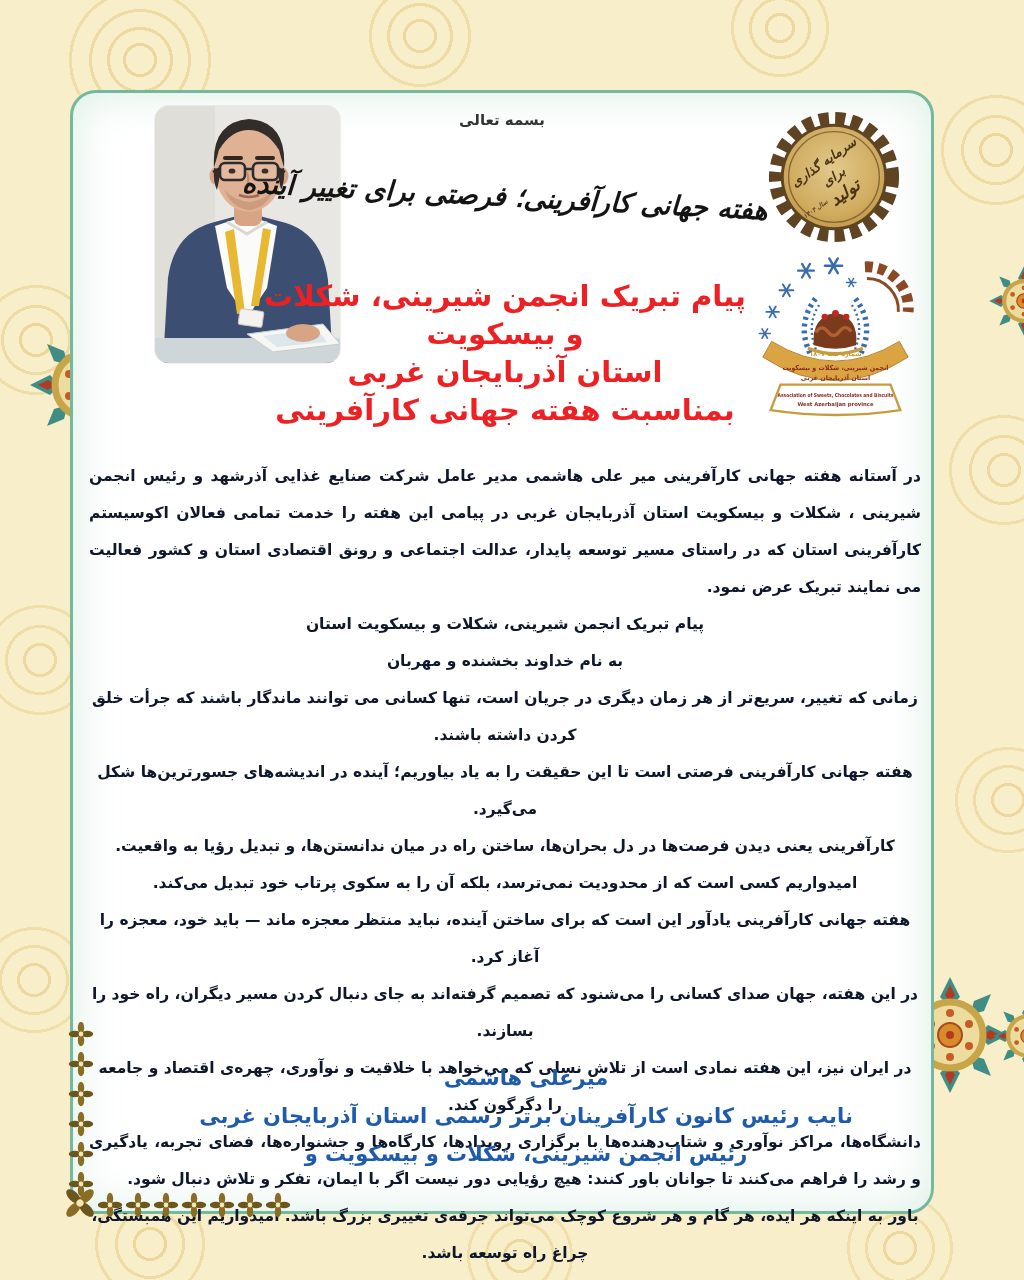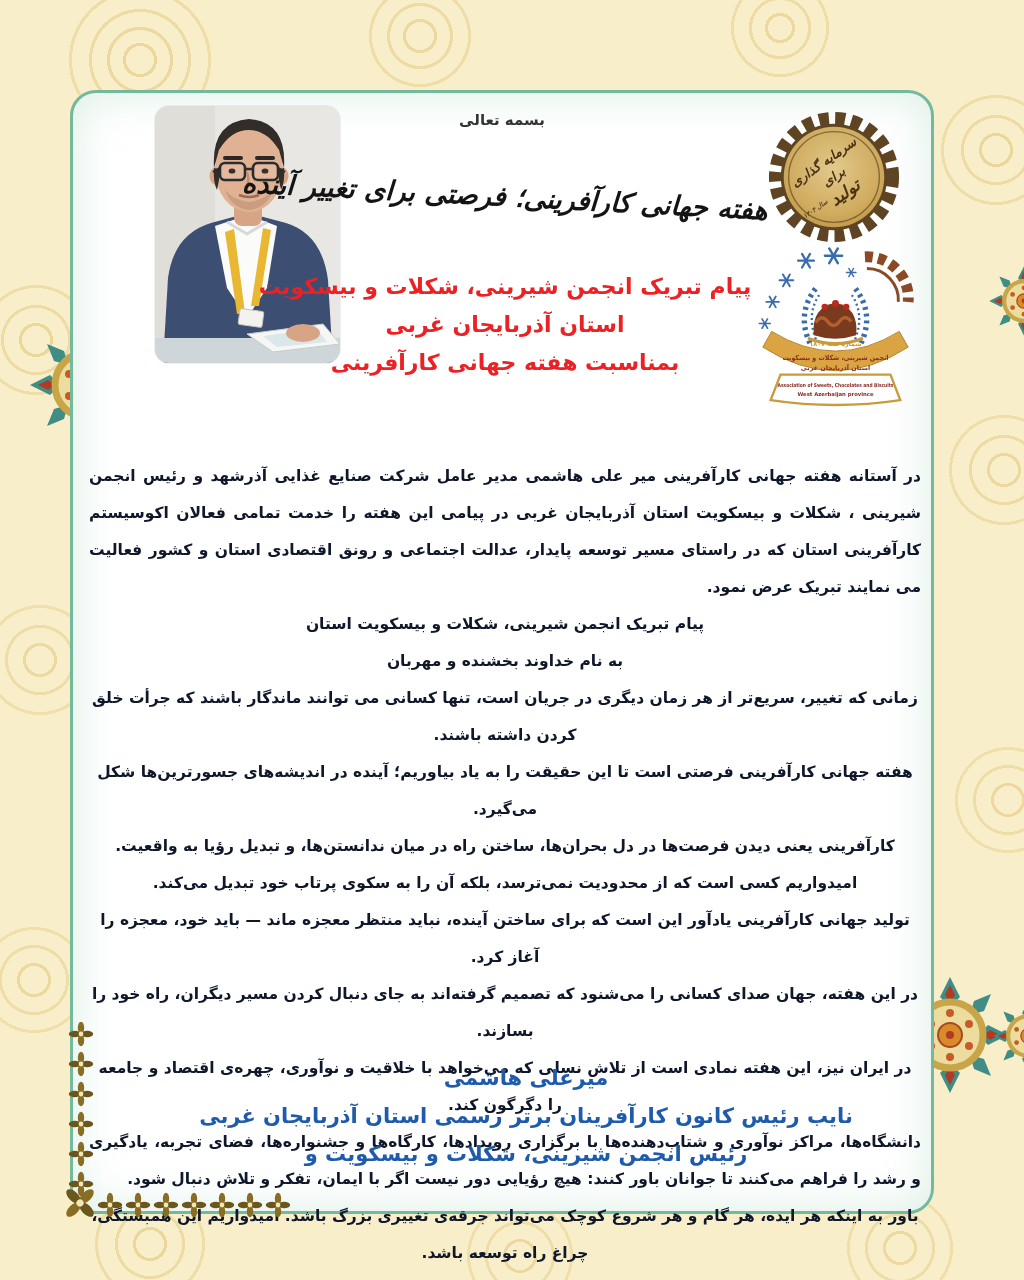--- a/index.html
+++ b/index.html
@@ -39,25 +39,25 @@
   .portrait{
     left:82px;top:13px;width:185px;height:257px;border-radius:14px;overflow:hidden;
     background:#e9e7e3;box-shadow:0 0 0 1px rgba(0,0,0,.06);
   }
   .calligraphy{
     top:88px;left:60px;width:744px;text-align:center;
     font-family:"DejaVu Serif", serif;font-style:italic;font-weight:bold;
     font-size:27px;color:#141414;transform:rotate(3deg);letter-spacing:.5px;
   }
   .red-title{
-    top:175px;left:182px;width:500px;text-align:center;
-    color:#ed2024;font-weight:bold;font-size:22px;line-height:38px;
+    top:184px;left:182px;width:500px;text-align:center;
+    color:#ed2024;font-weight:bold;font-size:29px;line-height:38px;
   }
   .seal{left:692px;top:15px;width:138px;height:138px;}
-  .assoc-logo{left:678px;top:152px;width:167px;height:162px;text-align:center;}
+  .assoc-logo{left:678px;top:162px;width:167px;height:162px;text-align:center;}
   .body-text{
     top:365px;left:16px;width:832px;
     font-size:15.5px;font-weight:bold;color:#0f172a;line-height:37px;
     text-align:right;
   }
   .body-text p{margin:0;text-align:center;}
   .body-text p.just{text-align:justify;}
   .body-text p.c{}
   .body-text p.c2{text-align:center;font-weight:600;}
   .signature{
@@ -243,21 +243,21 @@
   </div>
 
   <div class="abs body-text fa">
     <p class="just">در آستانه هفته جهانی کارآفرینی میر علی هاشمی مدیر عامل شرکت صنایع غذایی آذرشهد و رئیس انجمن شیرینی ، شکلات و بیسکویت استان آذربایجان غربی در پیامی این هفته را خدمت تمامی فعالان اکوسیستم کارآفرینی استان که در راستای مسیر توسعه پایدار، عدالت اجتماعی و رونق اقتصادی استان و کشور فعالیت می نمایند تبریک عرض نمود.</p>
     <p class="c" style="font-weight:bold">پیام تبریک انجمن شیرینی، شکلات و بیسکویت استان</p>
     <p class="c2">به نام خداوند بخشنده و مهربان</p>
     <p>زمانی که تغییر، سریع‌تر از هر زمان دیگری در جریان است، تنها کسانی می توانند ماندگار باشند که جرأت خلق کردن داشته باشند.</p>
     <p>هفته جهانی کارآفرینی فرصتی است تا این حقیقت را به یاد بیاوریم؛ آینده در اندیشه‌های جسورترین‌ها شکل می‌گیرد.</p>
     <p>کارآفرینی یعنی دیدن فرصت‌ها در دل بحران‌ها، ساختن راه در میان ندانستن‌ها، و تبدیل رؤیا به واقعیت.</p>
     <p>امیدواریم کسی است که از محدودیت نمی‌ترسد، بلکه آن را به سکوی پرتاب خود تبدیل می‌کند.</p>
-    <p>تولید جهانی کارآفرینی یادآور این است که برای ساختن آینده، نباید منتظر معجزه ماند — باید خود، معجزه را آغاز کرد.</p>
+    <p>هفته جهانی کارآفرینی یادآور این است که برای ساختن آینده، نباید منتظر معجزه ماند — باید خود، معجزه را آغاز کرد.</p>
     <p>در این هفته، جهان صدای کسانی را می‌شنود که تصمیم گرفته‌اند به جای دنبال کردن مسیر دیگران، راه خود را بسازند.</p>
     <p>در ایران نیز، این هفته نمادی است از تلاش نسلی که می‌خواهد با خلاقیت و نوآوری، چهره‌ی اقتصاد و جامعه را دگرگون کند.</p>
     <p class="just">دانشگاه‌ها، مراکز نوآوری و شتاب‌دهنده‌ها با برگزاری رویدادها، کارگاه‌ها و جشنواره‌ها، فضای تجربه، یادگیری و رشد را فراهم می‌کنند تا جوانان باور کنند: هیچ رؤیایی دور نیست اگر با ایمان، تفکر و تلاش دنبال شود.</p>
     <p>باور به اینکه هر ایده، هر گام و هر شروع کوچک می‌تواند جرقه‌ی تغییری بزرگ باشد. امیدواریم این همبستگی، چراغ راه توسعه باشد.</p>
   </div>
 
   <div class="abs signature fa">
     <div>میرعلی هاشمی</div>
     <div>نایب رئیس کانون کارآفرینان برتر رسمی استان آذربایجان غربی</div>
     <div>رئیس انجمن شیرینی، شکلات و بیسکویت و</div>

